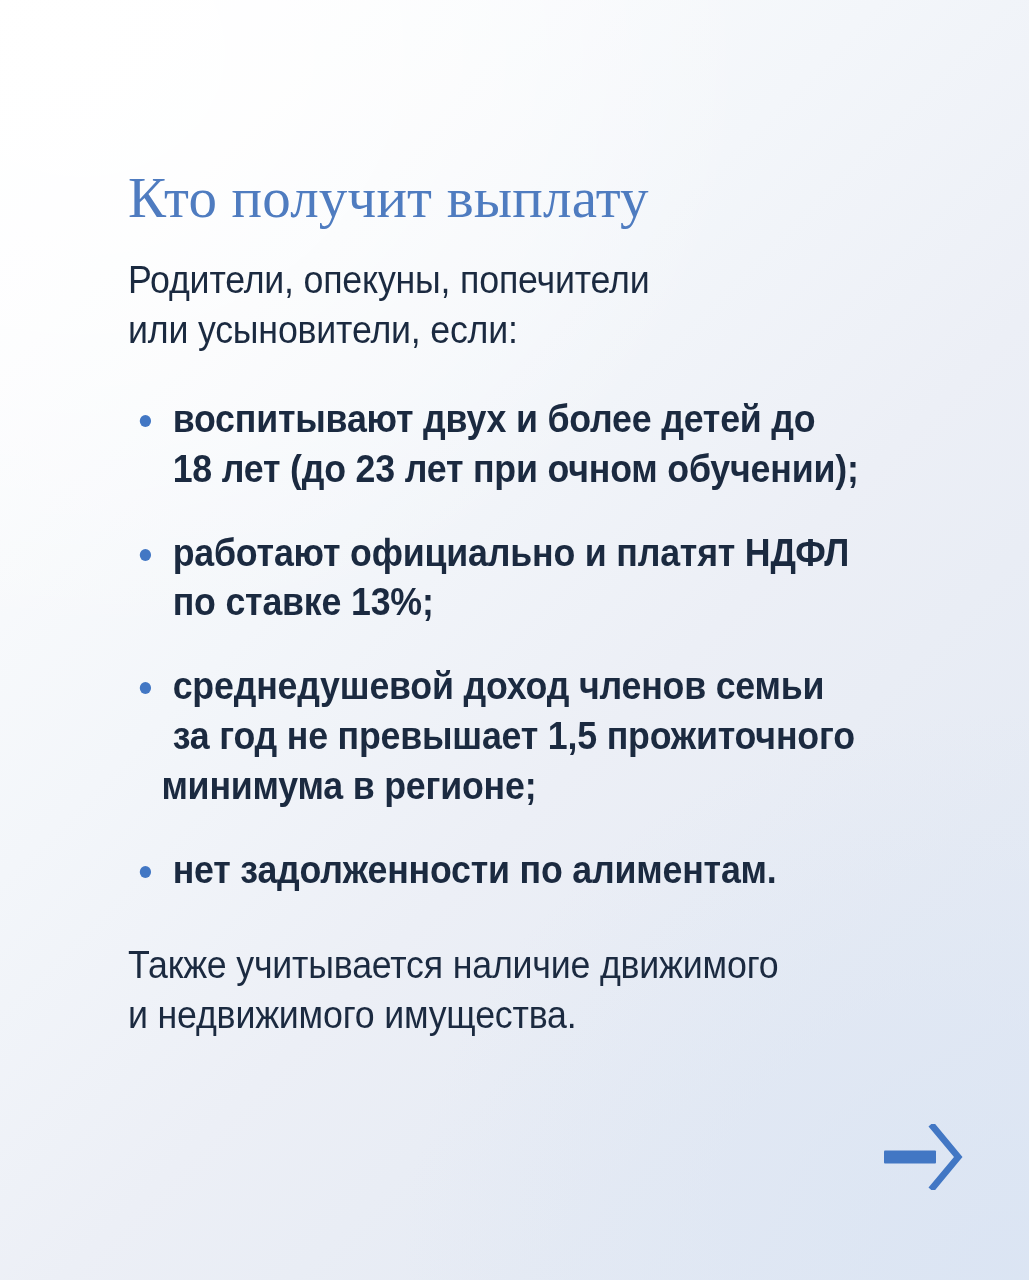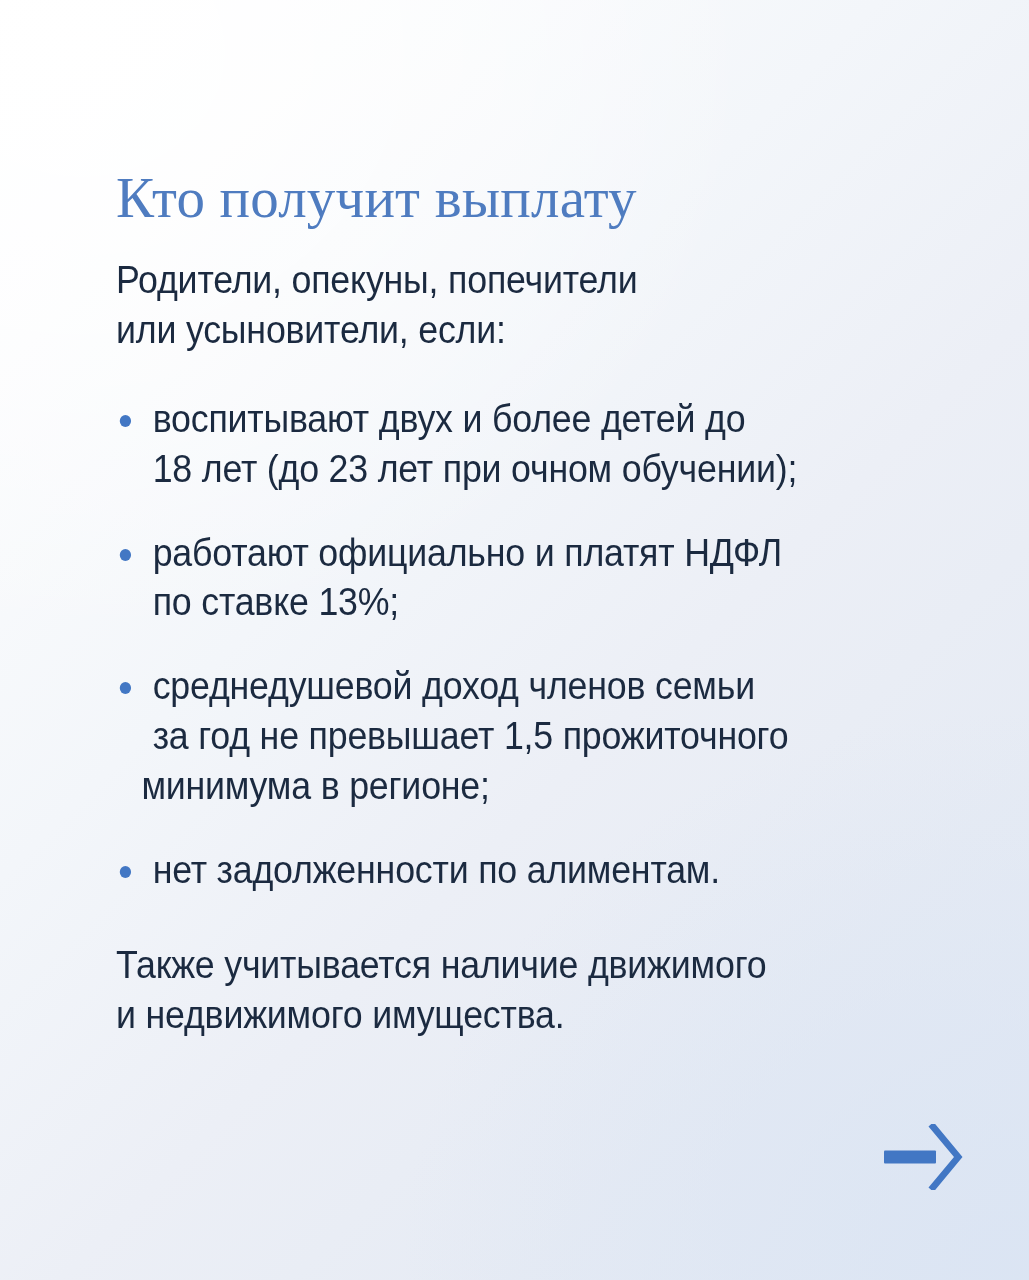--- a/index.html
+++ b/index.html
@@ -36,21 +36,21 @@
     position: absolute;
     inset: 0;
     background:
       radial-gradient(120% 85% at 8% 4%, rgba(255,255,255,0.95) 0%, rgba(255,255,255,0.0) 55%),
       radial-gradient(95% 70% at 98% 99%, rgba(218,228,243,0.85) 0%, rgba(218,228,243,0.0) 62%);
     pointer-events: none;
   }
 
   #content {
     position: absolute;
-    left: 116px;
+    left: 128px;
     top: 168px;
     width: 880px;
   }
 
   .title {
     color: #4f7cc0;
     font-family: "Liberation Serif", "DejaVu Serif", serif;
     font-size: 57px;
     line-height: 1.06;
     font-weight: 400;
@@ -69,22 +69,23 @@
     transform: scaleX(0.94);
     transform-origin: left center;
   }
 
   .intro {
     margin-bottom: 40px;
   }
 
   ul.bullets {
     list-style: none;
-    margin: 0;
+    margin: 8px;
     padding: 0;
+    font-weight: bold;
   }
 
   li.bullet {
     position: relative;
     color: #1b2a40;
     font-size: 38px;
     line-height: 1.31;
     letter-spacing: -0.2px;
     margin: 0 0 34px 0;
     padding-left: 39px;

